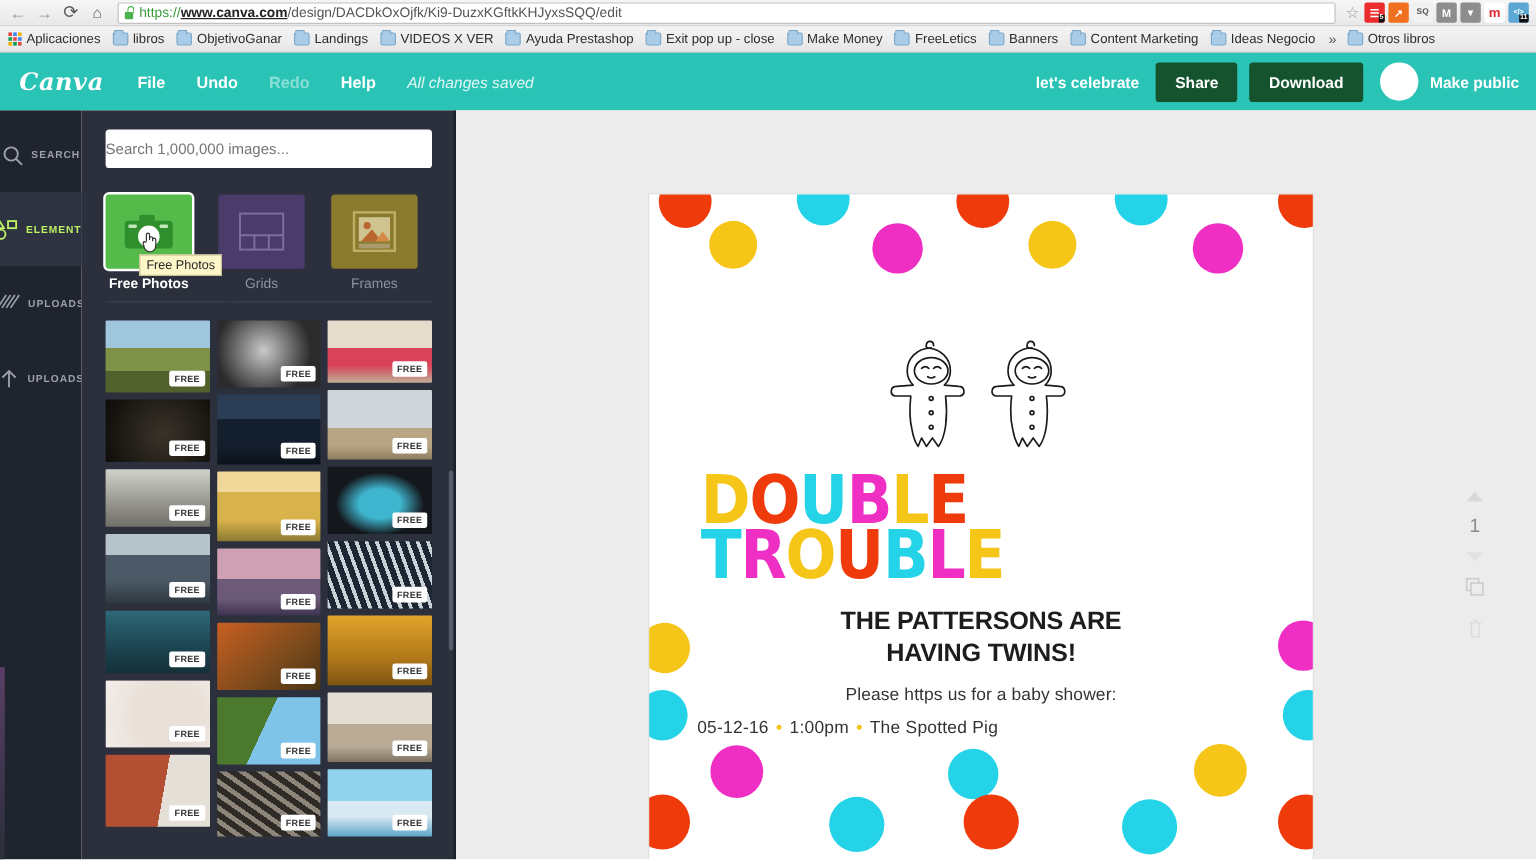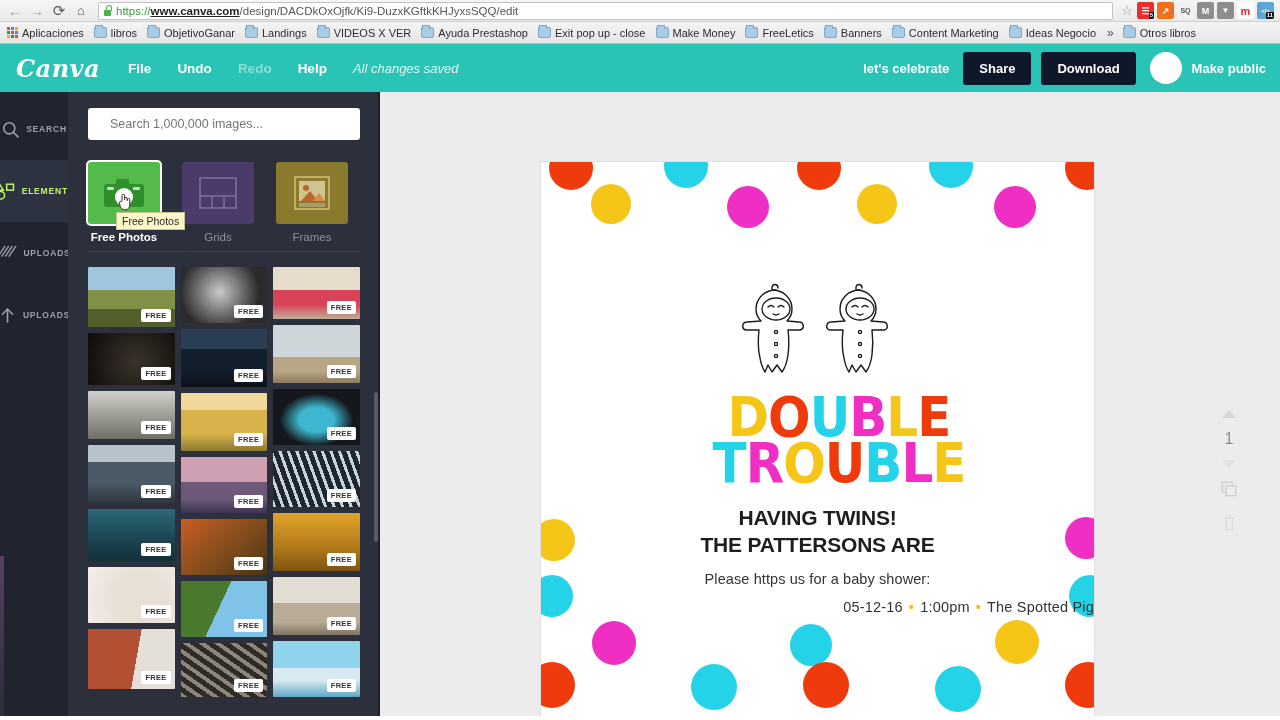--- a/index.html
+++ b/index.html
@@ -135,21 +135,21 @@
     height: 48px;
     background: #29c4b5;
     display: flex;
     align-items: center;
     padding: 0 14px 0 16px;
     color: #fff;
   }
   .canva-logo {
     font-family: "DejaVu Serif", serif;
     font-style: italic;
-    font-size: 24px;
+    font-size: 20px;
     font-weight: bold;
     letter-spacing: 0.5px;
     margin-right: 28px;
   }
   .hdr-menu { display: flex; align-items: center; gap: 26px; font-size: 13.5px; font-weight: bold; }
   .hdr-menu .dim { color: rgba(255,255,255,0.45); font-weight: bold; }
   .hdr-saved {
     font-size: 13px;
     font-style: italic;
     color: rgba(255,255,255,0.85);
@@ -157,21 +157,21 @@
     font-weight: normal;
   }
   .hdr-right {
     margin-left: auto;
     display: flex;
     align-items: center;
     gap: 10px;
   }
   .hdr-design-name { font-size: 13px; font-weight: bold; margin-right: 4px; }
   .hdr-btn {
-    background: #0f172a;
+    background: #14532d;
     color: #fff;
     border: none;
     border-radius: 3px;
     font-size: 13px;
     font-weight: bold;
     padding: 9px 16px;
     font-family: "Liberation Sans", sans-serif;
   }
   .hdr-avatar {
     width: 32px; height: 32px;
@@ -220,21 +220,21 @@
   }
   .search-wrap { padding: 16px 20px 0 20px; }
   .search-input {
     width: 100%;
     height: 32px;
     border-radius: 3px;
     border: none;
     background: #ffffff;
     font-size: 12.5px;
     color: #6d28d9;
-    padding: 0 22px;
+    padding: 0 0;
     font-family: "Liberation Sans", sans-serif;
   }
   .cat-row {
     display: flex;
     gap: 22px;
     padding: 22px 20px 0 20px;
   }
   .cat {
     width: 72px;
     display: flex;
@@ -357,21 +357,21 @@
   .babies {
     position: absolute;
     left: 50%; top: 112px;
     transform: translateX(-50%);
     width: 180px;
   }
   .title-block {
     position: absolute;
     left: 0; right: 0;
     top: 232px;
-    text-align: center;
+    text-align: left;
     padding-left: 43px;
   }
   .bubble-line { line-height: 0.92; }
   .bubble {
     font-family: "DejaVu Sans", sans-serif;
     font-weight: bold;
     font-size: 50px;
     letter-spacing: -1px;
     display: inline-block;
     transform: scaleY(1.12);
@@ -393,24 +393,25 @@
     top: 409px;
     text-align: center;
     font-size: 14.5px;
     color: #333;
     letter-spacing: 0.1px;
   }
   .detailline {
     position: absolute;
     left: 0; right: 0;
     top: 437px;
-    text-align: right;
+    text-align: left;
     font-size: 14.5px;
     color: #333;
     letter-spacing: 0.2px;
+    padding-left: 40px;
   }
   .sep { color: #f3c212; font-weight: bold; padding: 0 6px; }
 
   
   .page-ctrls {
     position: absolute;
     right: 34px;
     top: 318px;
     width: 34px;
     display: flex;
@@ -778,22 +779,22 @@
       <div class="title-block">
         <div class="bubble-line">
           <span class="bubble" style="color:#f5c518">D</span><span class="bubble" style="color:#ef3b0c">O</span><span class="bubble" style="color:#25d3e8">U</span><span class="bubble" style="color:#ef2ec4">B</span><span class="bubble" style="color:#f5c518">L</span><span class="bubble" style="color:#ef3b0c">E</span>
         </div>
         <div class="bubble-line">
           <span class="bubble" style="color:#25d3e8">T</span><span class="bubble" style="color:#ef2ec4">R</span><span class="bubble" style="color:#f5c518">O</span><span class="bubble" style="color:#ef3b0c">U</span><span class="bubble" style="color:#25d3e8">B</span><span class="bubble" style="color:#ef2ec4">L</span><span class="bubble" style="color:#f5c518">E</span>
         </div>
       </div>
 
       <div class="headline">
+        <div>THE PATTERSONS ARE</div>
         <div>HAVING TWINS!</div>
-        <div>THE PATTERSONS ARE</div>
       </div>
 
       <div class="subline">Please https us for a baby shower:</div>
 
       <div class="detailline">
         <span>05-12-16</span><span class="sep">•</span><span>1:00pm</span><span class="sep">•</span><span>The Spotted Pig</span>
       </div>
     </div>
 
     <div class="page-ctrls">

